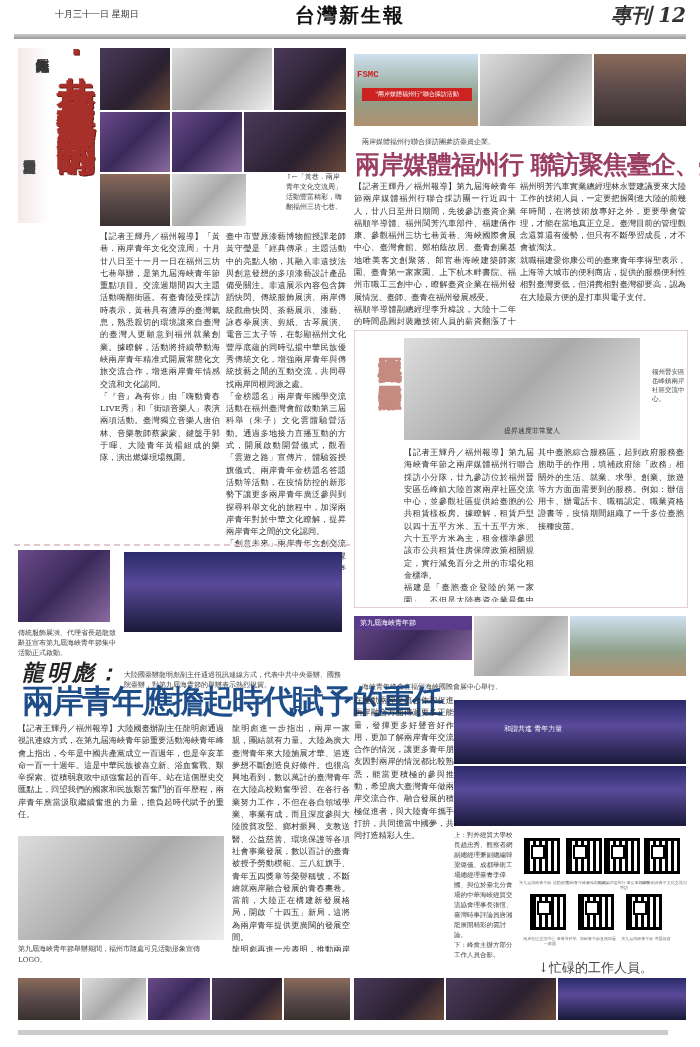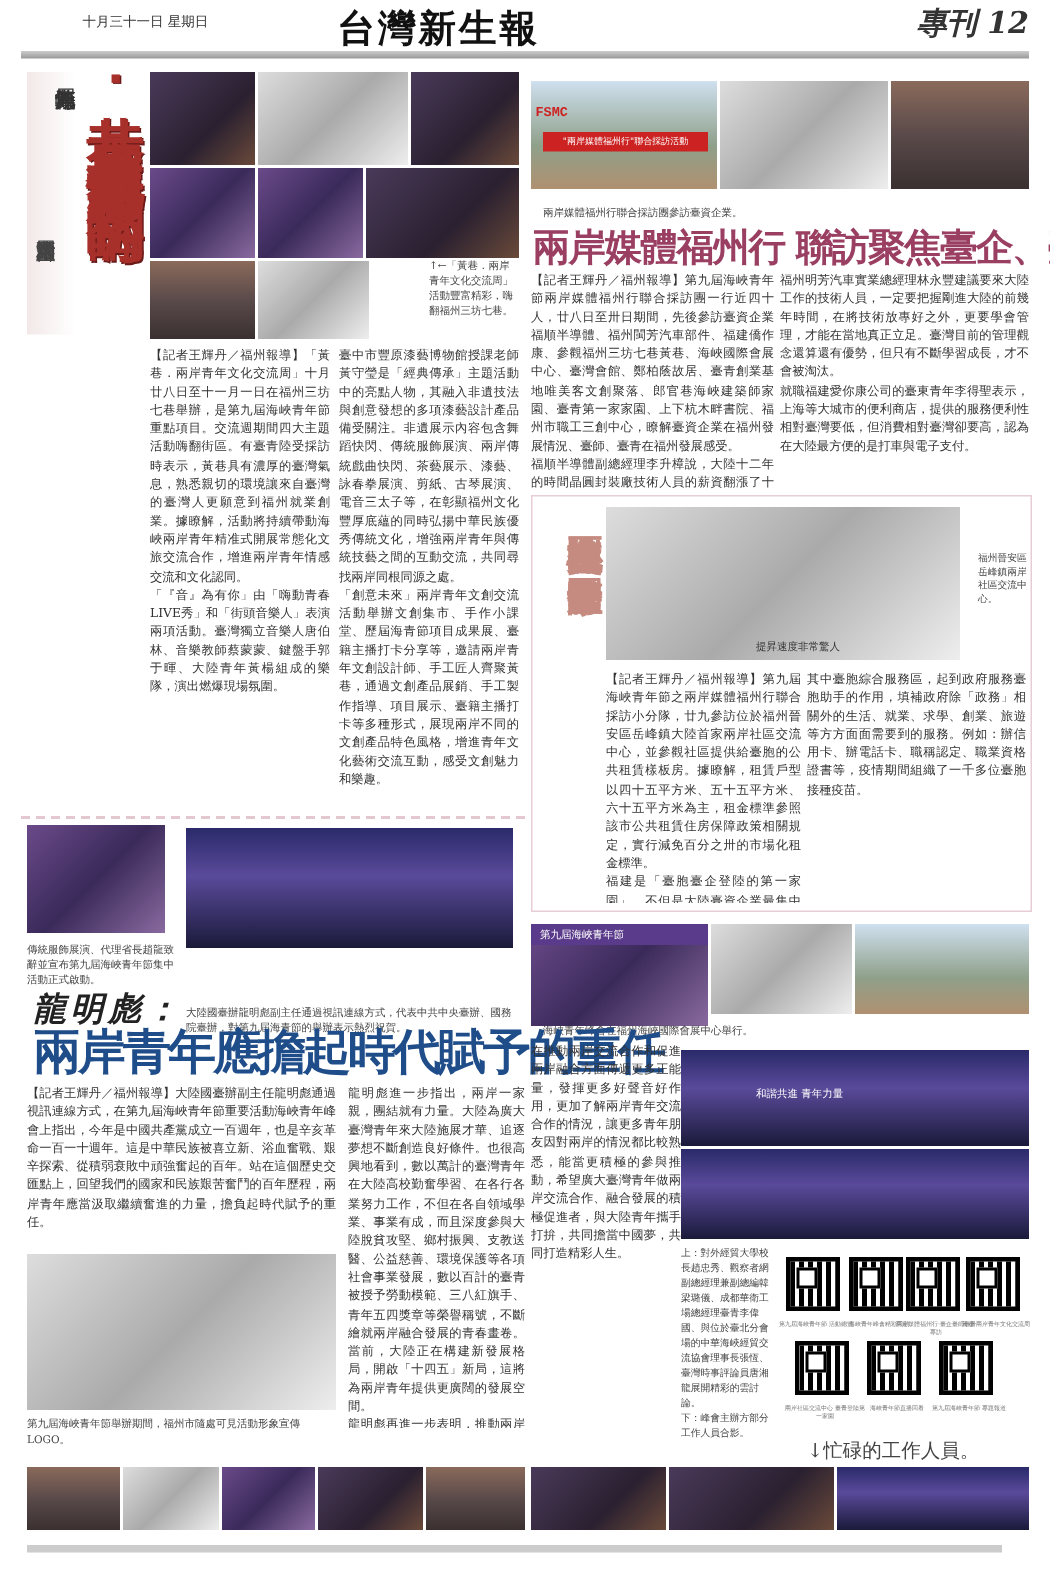--- a/index.html
+++ b/index.html
@@ -1,19 +1,19 @@
 <!DOCTYPE html>
 <html><head>
 <meta charset="utf-8">
 <style>
 *{box-sizing:border-box;margin:0;padding:0}
 body{width:700px;height:1047px;background:#fff;font-family:"DejaVu Serif",serif;color:#222;position:relative;overflow:hidden}
 .abs{position:absolute}
 .hdr-date{left:55px;top:8px;font-size:9px;font-family:"DejaVu Sans",sans-serif;color:#333}
-.hdr-title{left:225px;top:2px;width:250px;font-size:25px;font-weight:bold;letter-spacing:2px;color:#111}
+.hdr-title{left:225px;top:2px;width:250px;text-align:center;font-size:20px;font-weight:bold;letter-spacing:2px;color:#111}
 .hdr-page{right:14px;top:2px;font-size:20px;font-weight:bold;font-style:italic;color:#333}
 .hdr-rule{left:14px;top:34px;width:672px;height:5px;background:linear-gradient(#ccc,#999)}
 .photo{background:#777;overflow:hidden;position:absolute}
 .ph-dark{background:linear-gradient(135deg,#4a3a5a,#2a2030 60%,#6a4a3a)}
 .ph-purple{background:linear-gradient(135deg,#6b4a8a,#3a2a5a 50%,#8a6aa0)}
 .ph-light{background:linear-gradient(135deg,#ddd,#aaa 50%,#eee)}
 .ph-stage{background:linear-gradient(180deg,#2a2a6a,#5a4a9a 40%,#1a1a3a)}
 .ph-green{background:linear-gradient(180deg,#cfe0ef,#8fa08a 60%,#b09070)}
 .ph-crowd{background:linear-gradient(180deg,#8a6a5a,#5a4a4a 50%,#3a3030)}
 .vtext{writing-mode:vertical-rl;text-orientation:upright}
@@ -54,20 +54,21 @@
 <div class="photo ph-crowd" style="left:100px;top:174px;width:70px;height:52px"></div>
 <div class="photo ph-light" style="left:172px;top:174px;width:74px;height:52px"></div>
 <div class="abs cap" style="left:286px;top:172px;width:58px;font-size:7px;line-height:10px">↑←「黃巷．兩岸青年文化交流周」活動豐富精彩，嗨翻福州三坊七巷。</div>
 
 <div class="abs body-text" style="left:100px;top:230px;width:120px;height:340px">
   <p>【記者王輝丹／福州報導】「黃巷．兩岸青年文化交流周」十月廿八日至十一月一日在福州三坊七巷舉辦，是第九屆海峽青年節重點項目。交流週期間四大主題活動嗨翻街區。有臺青陸受採訪時表示，黃巷具有濃厚的臺灣氣息，熟悉親切的環境讓來自臺灣的臺灣人更願意到福州就業創業。據瞭解，活動將持續帶動海峽兩岸青年精准式開展常態化文旅交流合作，增進兩岸青年情感交流和文化認同。</p>
   <p>「『音』為有你」由「嗨動青春LIVE秀」和「街頭音樂人」表演兩項活動。臺灣獨立音樂人唐伯林、音樂教師蔡蒙蒙、鍵盤手郭于暉、大陸青年黃楊組成的樂隊，演出燃爆現場氛圍。</p>
 </div>
 <div class="abs body-text" style="left:226px;top:230px;width:120px;height:340px">
   <p>臺中市豐原漆藝博物館授課老師黃守瑩是「經典傳承」主題活動中的亮點人物，其融入非遺技法與創意發想的多項漆藝設計產品備受關注。非遺展示內容包含舞蹈快閃、傳統服飾展演、兩岸傳統戲曲快閃、茶藝展示、漆藝、詠春拳展演、剪紙、古琴展演、電音三太子等，在彰顯福州文化豐厚底蘊的同時弘揚中華民族優秀傳統文化，增強兩岸青年與傳統技藝之間的互動交流，共同尋找兩岸同根同源之處。</p>
+  <p>「金榜題名」兩岸青年國學交流活動在福州臺灣會館啟動第三屆科舉（朱子）文化雲體驗營活動。通過多地接力直播互動的方式，開展啟動開營儀式，觀看「雲遊之路」宣傳片、體驗簽授旗儀式、兩岸青年金榜題名答題活動等活動，在疫情防控的新形勢下讓更多兩岸青年廣泛參與到探尋科舉文化的旅程中，加深兩岸青年對於中華文化瞭解，提昇兩岸青年之間的文化認同。</p>
   <p>「創意未來」兩岸青年文創交流活動舉辦文創集市、手作小課堂、歷屆海青節項目成果展、臺籍主播打卡分享等，邀請兩岸青年文創設計師、手工匠人齊聚黃巷，通過文創產品展銷、手工製作指導、項目展示、臺籍主播打卡等多種形式，展現兩岸不同的文創產品特色風格，增進青年文化藝術交流互動，感受文創魅力和樂趣。</p>
 </div>
 
 <div class="abs dash" style="left:14px;top:544px;width:336px"></div>
 <div class="photo ph-purple" style="left:18px;top:550px;width:92px;height:72px"></div>
 <div class="photo ph-stage" style="left:124px;top:552px;width:218px;height:80px"></div>
 <div class="abs cap" style="left:18px;top:628px;width:100px;font-size:7px;line-height:10px">傳統服飾展演、代理省長趙龍致辭並宣布第九屆海峽青年節集中活動正式啟動。</div>
 <div class="abs cap" style="left:124px;top:670px;width:222px;font-size:7px;line-height:10px">大陸國臺辦龍明彪副主任通過視訊連線方式，代表中共中央臺辦、國務院臺辦，對第九屆海青節的舉辦表示熱烈祝賀。</div>
 
 <div class="photo ph-green" style="left:354px;top:54px;width:124px;height:72px">
@@ -94,21 +95,21 @@
 </div>
 <div class="abs cap" style="left:652px;top:368px;width:34px;font-size:6.5px;line-height:9px">福州晉安區岳峰鎮兩岸社區交流中心。</div>
 <div class="abs body-text" style="left:404px;top:446px;width:130px;height:156px">
   <p>【記者王輝丹／福州報導】第九屆海峽青年節之兩岸媒體福州行聯合採訪小分隊，廿九參訪位於福州晉安區岳峰鎮大陸首家兩岸社區交流中心，並參觀社區提供給臺胞的公共租賃樣板房。據瞭解，租賃戶型以四十五平方米、五十五平方米、六十五平方米為主，租金標準參照該市公共租賃住房保障政策相關規定，實行減免百分之卅的市場化租金標準。</p>
   <p>福建是「臺胞臺企登陸的第一家園」，不但是大陸臺資企業最集中的地區之一，也是兩岸各領域交流合作最密切的地區之一。目前，在福州的臺胞有一萬八千餘人，臺企一千三百六十一家，臺生有五百一十餘名。福州晉安兩岸社區交流中心是該區政府部門與社團組織合作運營的社會服務設施，為兩岸社區治理的一個窗口；也是兩岸居民能夠來參與社會、康樂和文化活動的一個場所；更是兩岸一家親，建設兩岸融合發展先行示範區。</p>
 </div>
 <div class="abs body-text" style="left:538px;top:446px;width:146px;height:156px">
   <p>其中臺胞綜合服務區，起到政府服務臺胞助手的作用，填補政府除「政務」相關外的生活、就業、求學、創業、旅遊等方方面面需要到的服務。例如：辦信用卡、辦電話卡、職稱認定、職業資格證書等，疫情期間組織了一千多位臺胞接種疫苗。</p>
 </div>
 
-<div class="photo ph-purple" style="left:354px;top:616px;width:118px;height:68px">
+<div class="photo ph-purple" style="left:354px;top:616px;width:118px;height:44px">
   <div style="position:absolute;left:0;top:0;width:100%;background:#5a3a8a;color:#fff;font-size:7px;padding:2px 6px">第九屆海峽青年節</div>
 </div>
 <div class="photo ph-light" style="left:474px;top:616px;width:94px;height:60px"></div>
 <div class="photo ph-green" style="left:570px;top:616px;width:116px;height:60px"></div>
 <div class="abs cap" style="left:362px;top:682px;font-size:7px">海峽青年峰會在福州海峽國際會展中心舉行。</div>
 
 <div class="abs lm-name">龍明彪：</div>
 <div class="abs lm-title">兩岸青年應擔起時代賦予的重任</div>
 <div class="abs body-text" style="left:18px;top:722px;width:206px;height:100px">
   <p>【記者王輝丹／福州報導】大陸國臺辦副主任龍明彪通過視訊連線方式，在第九屆海峽青年節重要活動海峽青年峰會上指出，今年是中國共產黨成立一百週年，也是辛亥革命一百一十週年。這是中華民族被喜立新、浴血奮戰、艱辛探索、從積弱衰敗中頑強奮起的百年。站在這個歷史交匯點上，回望我們的國家和民族艱苦奮鬥的百年歷程，兩岸青年應當汲取繼續奮進的力量，擔負起時代賦予的重任。</p>

